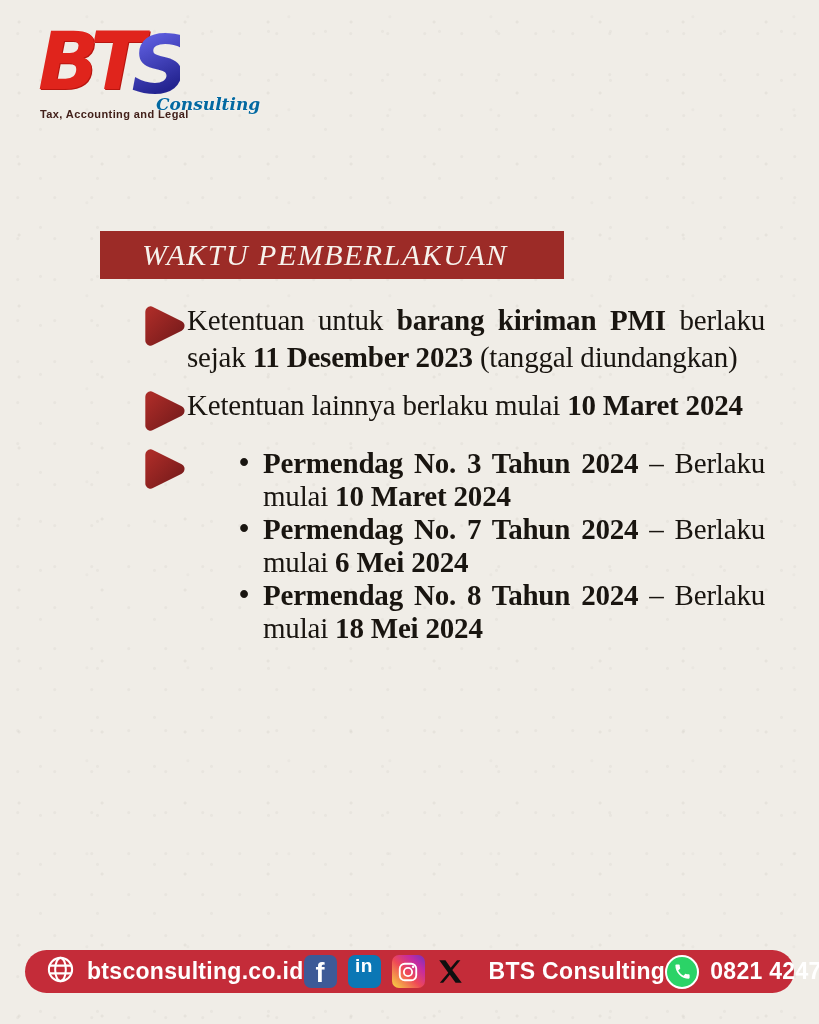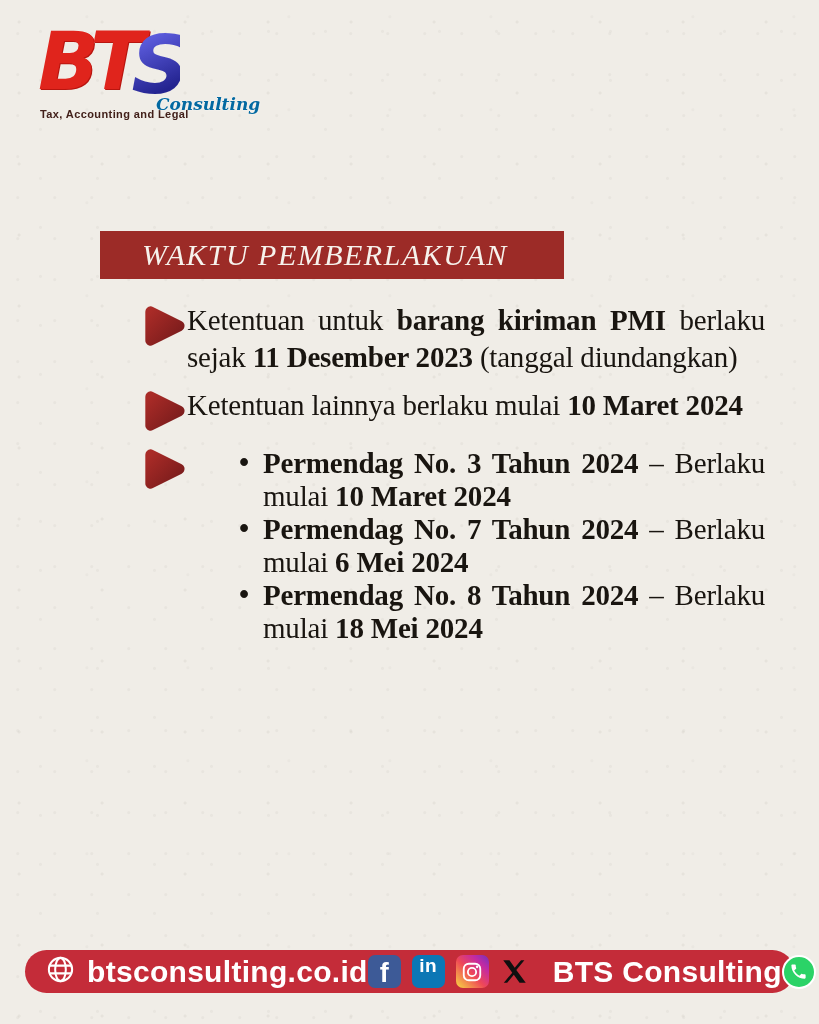--- a/index.html
+++ b/index.html
@@ -45,21 +45,21 @@
   .sub-item{position:relative;padding-left:26px;font-size:29px;line-height:33px;
        text-align:justify;letter-spacing:-.2px;}
   .sub-item .dot{position:absolute;left:2px;top:-1px;font-weight:bold;}
 
   
   .footer{position:absolute;left:25px;top:950px;width:769px;height:43px;border-radius:22px;
        background:#c42c39;display:flex;align-items:center;justify-content:space-between;
        padding:0 20px;box-sizing:border-box;color:#fff;
        font-family:"Liberation Sans",sans-serif;font-weight:bold;}
   .f-group{display:flex;align-items:center;gap:11px;}
-  .f-text{font-size:30px;letter-spacing:.3px;white-space:nowrap;}
+  .f-text{font-size:23px;letter-spacing:.3px;white-space:nowrap;}
   .sq{width:33px;height:33px;border-radius:7px;display:flex;align-items:flex-end;
       justify-content:center;overflow:hidden;}
   .fb{background:#3d5a97;}
   .fb span{font-size:27px;line-height:30px;font-weight:bold;}
   .li{background:#0b77b5;align-items:flex-start;}
   .li span{font-size:19px;font-weight:bold;letter-spacing:.5px;}
   .ig{background:linear-gradient(45deg,#f7c944 5%,#ef4956 45%,#c32aa3 75%,#7232bd 100%);
       align-items:center;}
   .x-icon{width:30px;height:33px;display:flex;align-items:center;justify-content:center;}
   .wa{width:34px;height:34px;border-radius:50%;background:#2bd367;display:flex;

